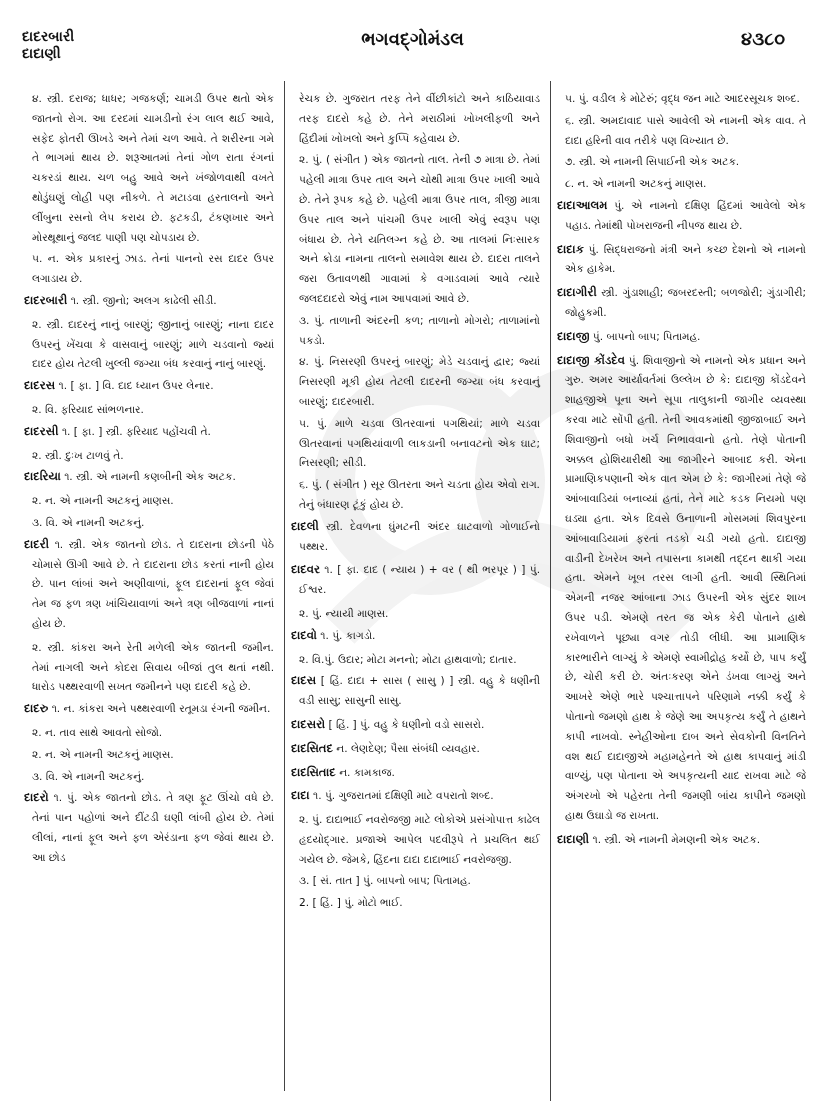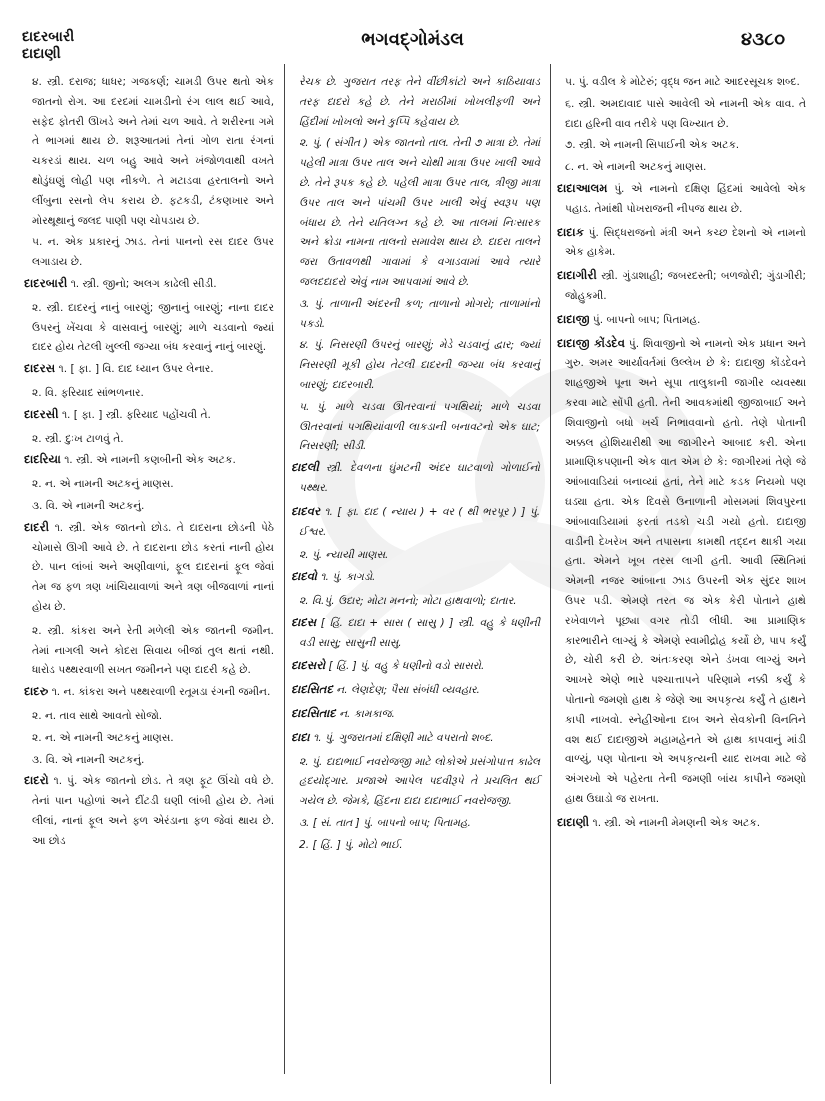--- a/index.html
+++ b/index.html
@@ -16,30 +16,30 @@
     position: absolute; left: 22px; top: 28px; font-size: 14px; font-weight: bold; line-height: 17px;
   }
   .hdr-center {
     position: absolute; left: 0; width: 825px; top: 28px; text-align: center;
     font-size: 18px; font-weight: bold;
   }
   .hdr-right {
     position: absolute; right: 40px; top: 28px; font-size: 18px; font-weight: bold;
   }
   .columns {
-    position: absolute; left: 18px; top: 64px; width: 800px; height: 1020px; z-index: 1;
+    position: absolute; left: 18px; top: 81px; width: 800px; height: 1020px; z-index: 1;
     display: flex;
   }
   .col {
     width: 266px; padding: 0 10px 0 6px; font-size: 10.6px; line-height: 19.8px;
     text-align: justify; overflow: hidden;
   }
   .col + .col { border-left: 1px solid #444; }
   .col.c1 { padding-top: 8px; }
-  .col.c2 { padding-top: 8px; height: 1010px; font-style: italic; }
+  .col.c2 { padding-top: 8px; height: 1010px; }
   .col.c3 { padding-top: 8px; }
   .entry { margin-bottom: 4px; text-indent: -8px; padding-left: 8px; }
   .sense { padding-left: 8px; text-indent: 0; margin-bottom: 2px; }
   .hw { font-weight: bold; font-size: 11.6px; }
   .cont { padding-left: 8px; margin-bottom: 2px; }
 </style>
 </head>
 <body>
 
 <svg class="watermark" viewBox="0 0 420 420">
@@ -77,20 +77,21 @@
       <div class="sense">૨. ન. એ નામની અટકનું માણસ.</div>
       <div class="sense">૩. વિ. એ નામની અટકનું.</div>
       <div class="entry"><span class="hw">દાદરો</span><span> ૧. પું. એક જાતનો છોડ. તે ત્રણ ફૂટ ઊંચો વધે છે. તેનાં પાન પહોળાં અને દીંટડી ઘણી લાંબી હોય છે. તેમાં લીલાં, નાનાં ફૂલ અને ફળ એરંડાના ફળ જેવાં થાય છે. આ છોડ</span></div>
     </div>
   <div class="col c2">
       <div class="cont">રેચક છે. ગુજરાત તરફ તેને વીંછીકાંટો અને કાઠિયાવાડ તરફ દાદરો કહે છે. તેને મરાઠીમાં ખોખલીફળી અને હિંદીમાં ખોખલો અને કુપ્પિ કહેવાય છે.</div>
       <div class="sense">૨. પું. ( સંગીત ) એક જાતનો તાલ. તેની ૭ માત્રા છે. તેમાં પહેલી માત્રા ઉપર તાલ અને ચોથી માત્રા ઉપર ખાલી આવે છે. તેને રૂપક કહે છે. પહેલી માત્રા ઉપર તાલ, ત્રીજી માત્રા ઉપર તાલ અને પાંચમી ઉપર ખાલી એવું સ્વરૂપ પણ બંધાય છે. તેને યતિલગ્ન કહે છે. આ તાલમાં નિઃસારક અને ક્રોડા નામના તાલનો સમાવેશ થાય છે. દાદરા તાલને જરા ઉતાવળથી ગાવામાં કે વગાડવામાં આવે ત્યારે જલદદાદરો એવું નામ આપવામાં આવે છે.</div>
       <div class="sense">૩. પું. તાળાની અંદરની કળ; તાળાનો મોગરો; તાળામાંનો પકડો.</div>
       <div class="sense">૪. પું. નિસરણી ઉપરનું બારણું; મેડે ચડવાનું દ્વાર; જ્યાં નિસરણી મૂકી હોય તેટલી દાદરની જગ્યા બંધ કરવાનું બારણું; દાદરબારી.</div>
       <div class="sense">૫. પું. માળે ચડવા ઊતરવાનાં પગથિયાં; માળે ચડવા ઊતરવાનાં પગથિયાંવાળી લાકડાની બનાવટનો એક ઘાટ; નિસરણી; સીડી.</div>
+      <div class="sense">૬. પું. ( સંગીત ) સૂર ઊતરતા અને ચડતા હોય એવો રાગ. તેનું બંધારણ ટૂંકું હોય છે.</div>
       <div class="entry"><span class="hw">દાદલી</span><span> સ્ત્રી. દેવળના ઘુંમટની અંદર ઘાટવાળો ગોળાઈનો પથ્થર.</span></div>
       <div class="entry"><span class="hw">દાદવર</span><span> ૧. [ ફા. દાદ ( ન્યાય ) + વર ( થી ભરપૂર ) ] પું. ઈશ્વર.</span></div>
       <div class="sense">૨. પું. ન્યાયી માણસ.</div>
       <div class="entry"><span class="hw">દાદવો</span><span> ૧. પું. કાગડો.</span></div>
       <div class="sense">૨. વિ.પું. ઉદાર; મોટા મનનો; મોટા હાથવાળો; દાતાર.</div>
       <div class="entry"><span class="hw">દાદસ</span><span> [ હિં. દાદા + સાસ ( સાસુ ) ] સ્ત્રી. વહુ કે ધણીની વડી સાસુ; સાસુની સાસુ.</span></div>
       <div class="entry"><span class="hw">દાદસરો</span><span> [ હિં. ] પું. વહુ કે ધણીનો વડો સાસરો.</span></div>
       <div class="entry"><span class="hw">દાદસિતદ</span><span> ન. લેણદેણ; પૈસા સંબંધી વ્યવહાર.</span></div>
       <div class="entry"><span class="hw">દાદસિતાદ</span><span> ન. કામકાજ.</span></div>
       <div class="entry"><span class="hw">દાદા</span><span> ૧. પું. ગુજરાતમાં દક્ષિણી માટે વપરાતો શબ્દ.</span></div>

